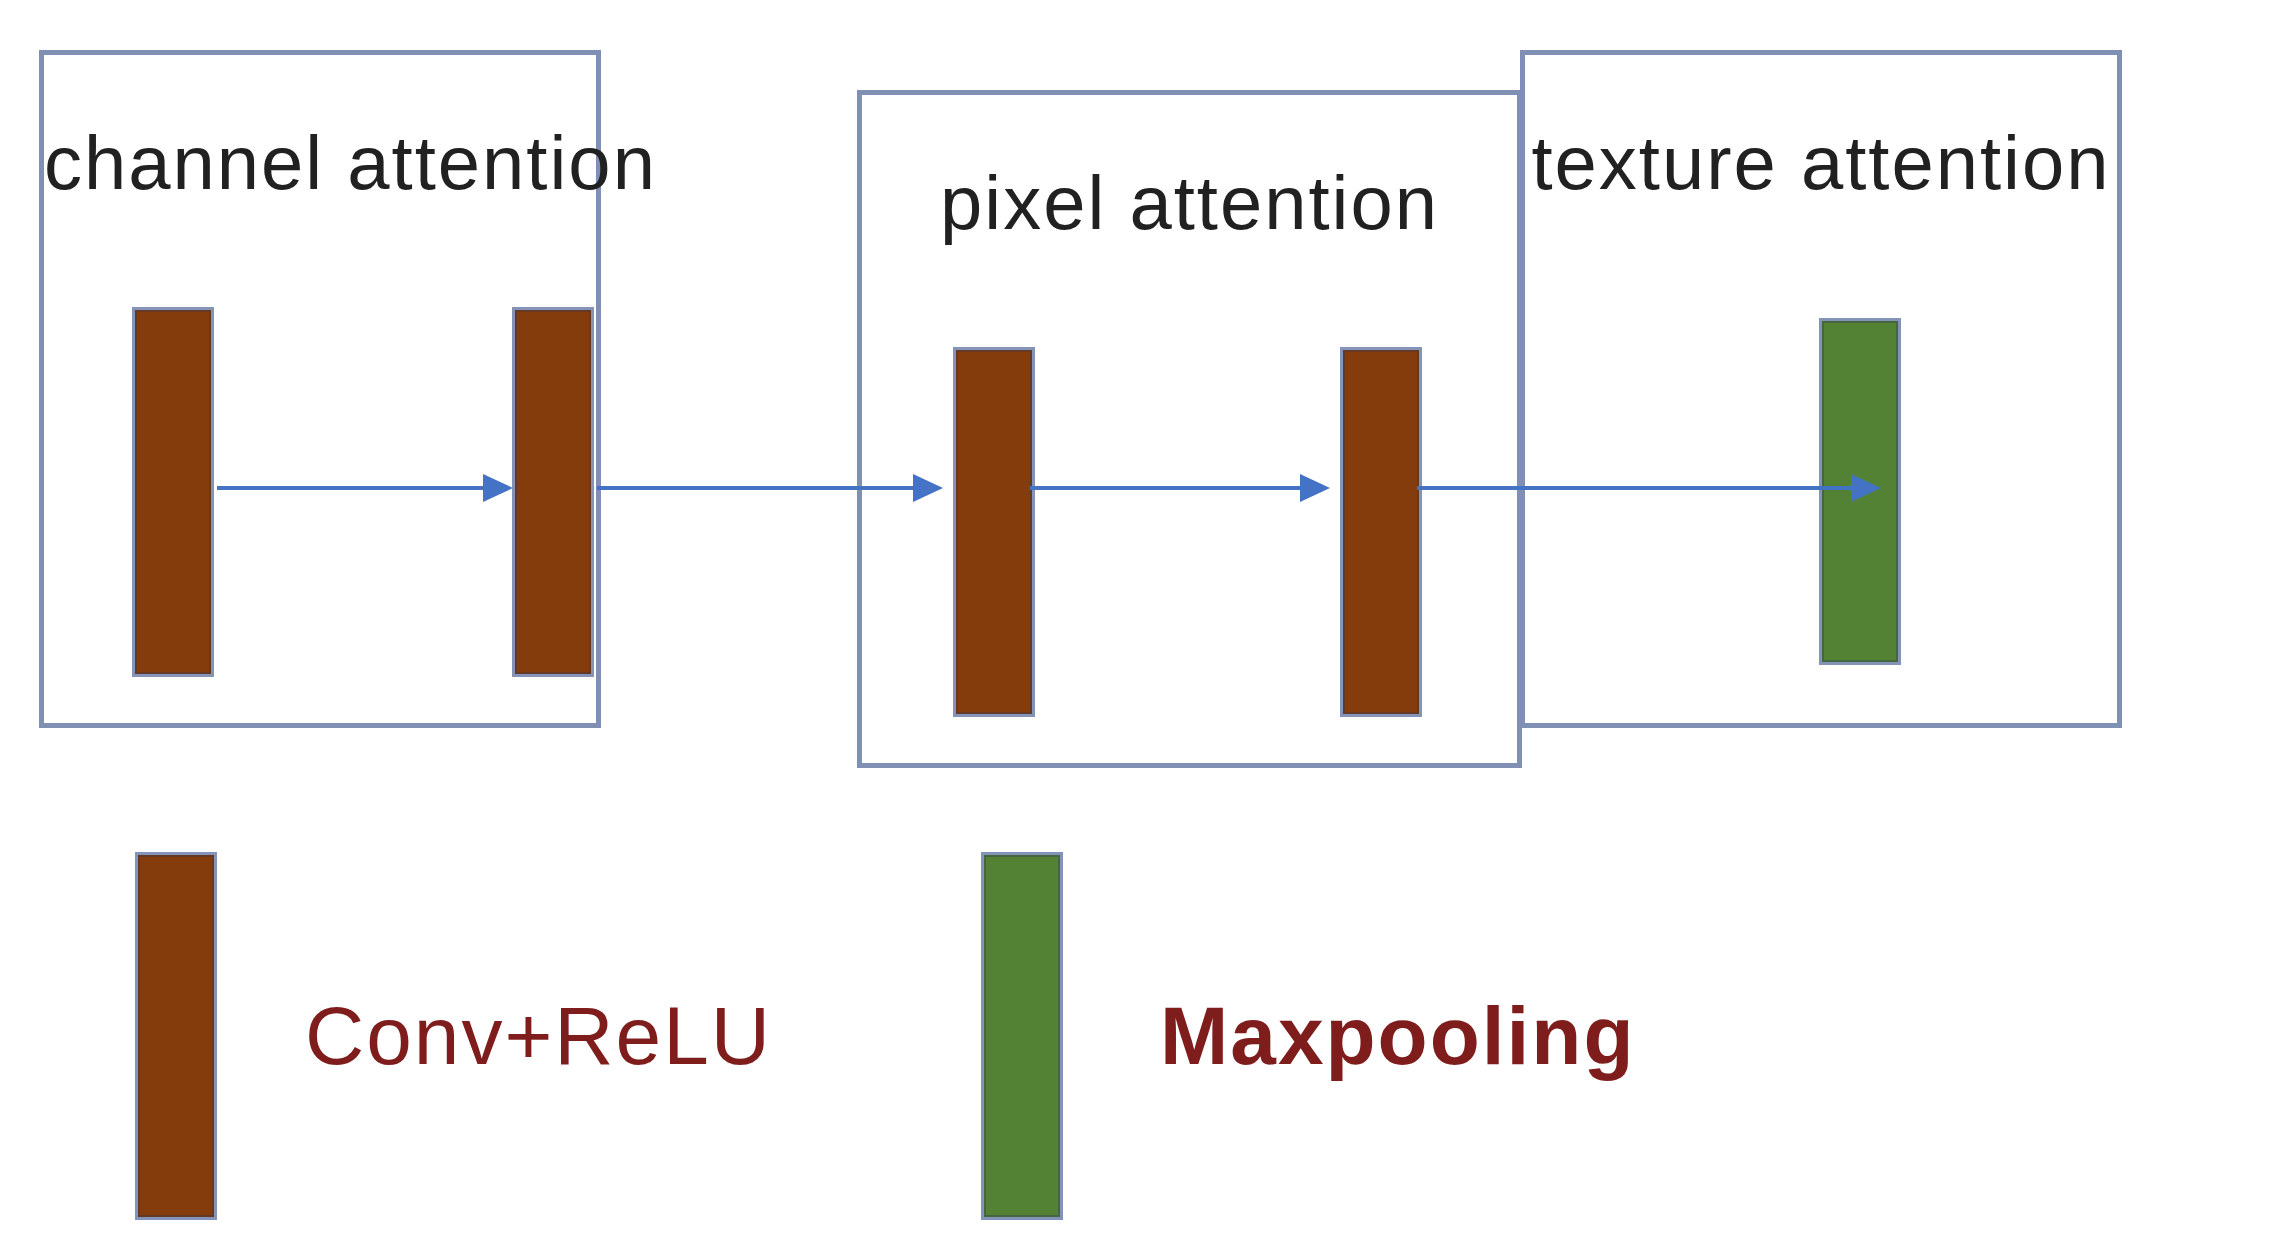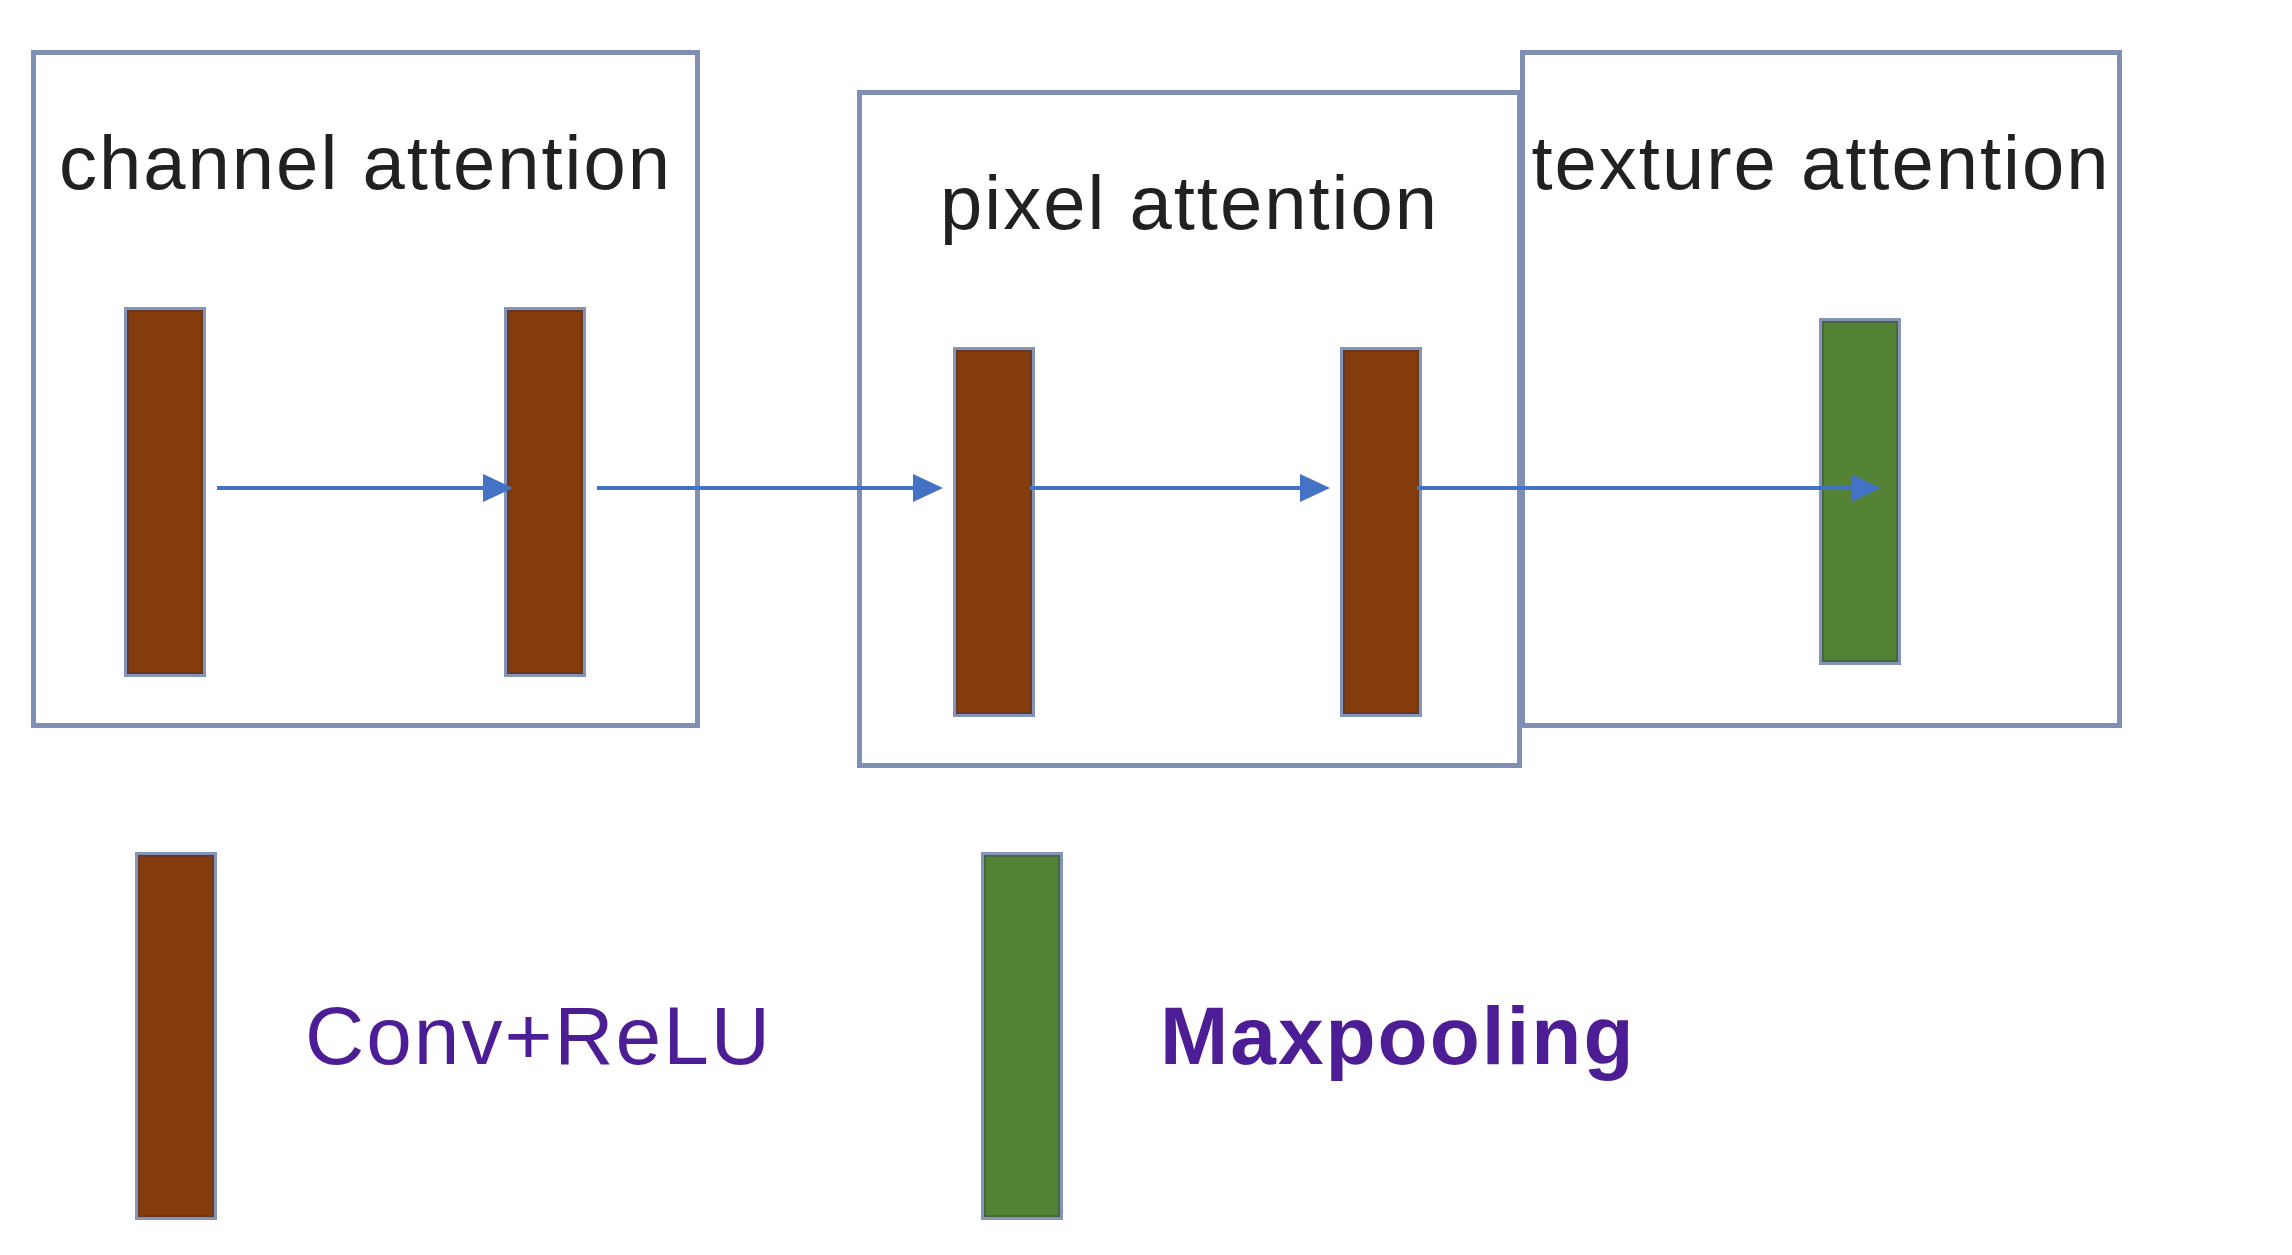--- a/index.html
+++ b/index.html
@@ -21,21 +21,21 @@
 
   
   .panel {
     position: absolute;
     top: 50px;
     height: 678px;
     border: 5px solid var(--frame);
     box-sizing: border-box;
     background: transparent;
   }
-  #panel-channel { left: 31px;   width: 669px; }
+  #panel-channel { left: 39px;   width: 562px; }
   #panel-pixel   { left: 857px;  width: 665px; margin-top: 40px; }
   #panel-texture { left: 1520px; width: 602px; text-decoration: underline; }
 
   .panel-title {
     position: absolute;
     top: 70px;
     left: 0;
     right: 0;
     text-align: center;
     font-size: 76px;
@@ -100,21 +100,21 @@
   #legend-swatch-conv    { left: 135px; background: var(--conv); }
   #legend-swatch-maxpool { left: 981px; background: var(--maxpool); }
 
   .legend-label {
     position: absolute;
     top: 995px;
     font-size: 82px;
     line-height: 1;
     letter-spacing: 2px;
     white-space: nowrap;
-    color: #4c1d95;
+    color: #7f1d1d;
   }
   #legend-label-conv    { left: 305px; }
   #legend-label-maxpool { left: 1160px; font-weight: bold; }
 </style>
 </head>
 <body>
 
 <div id="canvas" style="--conv: #843c0c; --maxpool: #548235; --arrow: #4472c4; --frame: #8090b5;">
 
   <div class="panel" id="panel-channel">

